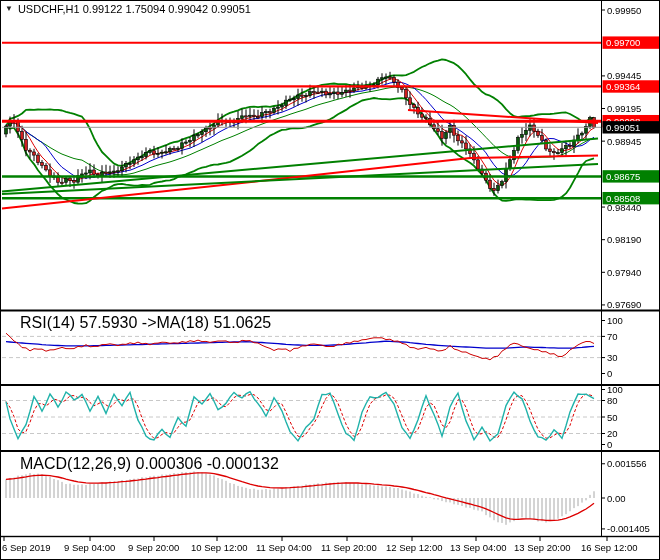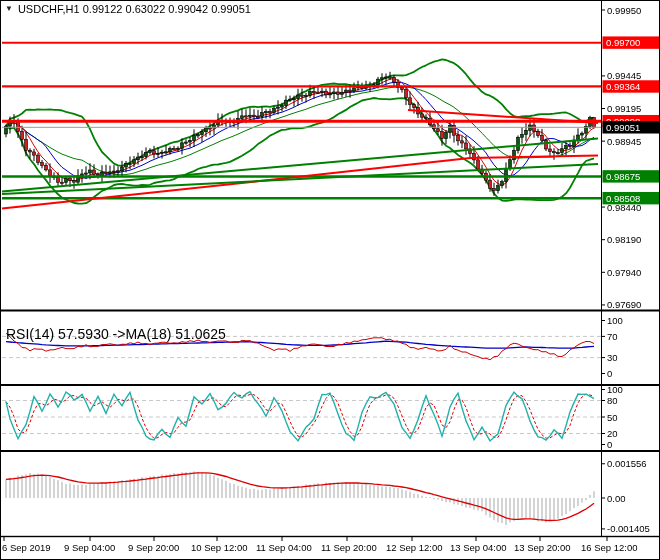--- a/index.html
+++ b/index.html
@@ -3,21 +3,21 @@
 <meta charset="utf-8">
 <style>
   html,body{margin:0;padding:0;background:#ffffff;}
   .window{position:relative;width:660px;height:560px;background:#ffffff;
           font-family:"Liberation Sans",sans-serif;overflow:hidden;}
   svg{position:absolute;left:0;top:0;}
   svg text{font-family:"Liberation Sans",sans-serif;font-size:9.5px;fill:#000;}
   .title-bar{position:absolute;left:5px;top:3px;font-size:11px;color:#000;
              display:flex;align-items:center;gap:5px;white-space:nowrap;}
   .tri{font-size:8px;line-height:1;color:#222;cursor:pointer;}
-  .panel-label{position:absolute;left:6px;font-size:14px;color:#000;white-space:nowrap;margin-top:12px;}
+  .panel-label{position:absolute;left:20px;font-size:16px;color:#000;white-space:nowrap;}
 </style>
 </head>
 <body>
 
 <div class="window">
   <svg id="chart-svg" width="660" height="560" viewBox="0 0 660 560">
     <g id="g-main">
         <path d="M6.0,126.1L10.0,118.8L14.0,117.6L18.0,115.9L22.0,113.5L26.0,109.9L30.0,109.7L34.0,109.9L38.0,109.5L42.0,109.6L46.0,109.7L50.0,109.4L54.0,109.8L58.0,109.9L62.0,110.5L66.0,111.8L70.0,112.9L74.0,113.9L78.0,115.3L82.0,116.7L86.0,121.7L90.0,129.0L94.0,138.2L98.0,145.6L102.0,152.0L106.0,155.8L110.0,159.9L114.0,163.7L118.0,165.4L122.0,165.8L126.0,164.4L130.0,162.6L134.0,160.2L138.0,157.9L142.0,156.0L146.0,153.1L150.0,150.6L154.0,149.5L158.0,148.1L162.0,146.6L166.0,145.2L170.0,143.4L174.0,142.2L178.0,141.5L182.0,139.6L186.0,138.1L190.0,136.8L194.0,134.8L198.0,133.3L202.0,131.2L206.0,128.3L210.0,126.1L214.0,123.4L218.0,120.0L222.0,117.2L226.0,114.8L230.0,112.9L234.0,111.7L238.0,110.3L242.0,108.7L246.0,107.8L250.0,106.8L254.0,106.7L258.0,107.1L262.0,106.6L266.0,106.4L270.0,106.8L274.0,106.0L278.0,105.3L282.0,104.4L286.0,101.9L290.0,99.9L294.0,97.9L298.0,95.0L302.0,92.9L306.0,91.1L310.0,89.0L314.0,87.6L318.0,86.2L322.0,84.8L326.0,84.3L330.0,83.8L334.0,83.5L338.0,84.1L342.0,84.2L346.0,84.2L350.0,85.1L354.0,85.1L358.0,85.1L362.0,85.7L366.0,85.1L370.0,84.5L374.0,84.0L378.0,81.7L382.0,79.5L386.0,77.6L390.0,76.0L394.0,75.4L398.0,75.4L402.0,75.5L406.0,75.1L410.0,73.5L414.0,71.8L418.0,69.3L422.0,67.0L426.0,65.3L430.0,63.3L434.0,61.7L438.0,60.7L442.0,59.4L446.0,60.0L450.0,61.6L454.0,63.2L458.0,66.0L462.0,69.8L466.0,74.2L470.0,79.4L474.0,84.2L478.0,87.7L482.0,91.8L486.0,94.4L490.0,95.7L494.0,97.9L498.0,100.8L502.0,104.4L506.0,109.2L510.0,113.2L514.0,116.2L518.0,117.2L522.0,116.5L526.0,116.1L530.0,116.0L534.0,115.3L538.0,114.5L542.0,114.2L546.0,114.2L550.0,114.0L554.0,113.7L558.0,113.2L562.0,112.7L566.0,112.5L570.0,114.0L574.0,116.3L578.0,118.5L582.0,121.4L586.0,121.5L590.0,118.7L594.0,117.6" fill="none" stroke="#008000" stroke-width="1.8" stroke-linejoin="round"></path>
         <path d="M6.0,126.1L10.0,128.7L14.0,127.7L18.0,133.9L22.0,142.1L26.0,153.1L30.0,159.2L34.0,164.1L38.0,170.3L42.0,175.2L46.0,180.1L50.0,185.6L54.0,189.8L58.0,194.3L62.0,197.7L66.0,199.5L70.0,201.3L74.0,203.0L78.0,203.5L82.0,203.6L86.0,203.2L90.0,200.8L94.0,197.0L98.0,194.0L102.0,190.9L106.0,189.3L110.0,187.2L114.0,185.0L118.0,184.1L122.0,183.8L126.0,184.6L130.0,185.1L134.0,185.7L138.0,185.6L142.0,184.9L146.0,185.2L150.0,184.8L154.0,183.0L158.0,182.2L162.0,181.5L166.0,180.7L170.0,180.4L174.0,179.1L178.0,177.0L182.0,175.9L186.0,174.4L190.0,172.6L194.0,171.1L198.0,169.0L202.0,167.6L206.0,166.9L210.0,165.5L214.0,164.7L218.0,164.5L222.0,163.6L226.0,162.9L230.0,161.9L234.0,159.9L238.0,157.9L242.0,155.8L246.0,153.2L250.0,150.8L254.0,147.7L258.0,144.1L262.0,141.6L266.0,138.7L270.0,135.6L274.0,133.7L278.0,131.6L282.0,129.9L286.0,129.6L290.0,128.7L294.0,128.1L298.0,128.4L302.0,128.1L306.0,127.3L310.0,126.4L314.0,124.8L318.0,123.6L322.0,122.6L326.0,121.0L330.0,119.3L334.0,117.1L338.0,114.3L342.0,112.1L346.0,109.9L350.0,107.0L354.0,104.9L358.0,102.8L362.0,100.5L366.0,99.7L370.0,98.9L374.0,98.0L378.0,98.7L382.0,99.1L386.0,99.1L390.0,99.4L394.0,98.9L398.0,98.4L402.0,98.2L406.0,98.9L410.0,101.6L414.0,104.8L418.0,109.3L422.0,114.1L426.0,118.6L430.0,124.0L434.0,129.7L438.0,135.2L442.0,141.6L446.0,145.7L450.0,148.0L454.0,151.5L458.0,154.9L462.0,157.6L466.0,160.3L470.0,162.7L474.0,165.8L478.0,170.4L482.0,174.7L486.0,180.3L490.0,187.3L494.0,193.5L498.0,197.8L502.0,200.6L506.0,200.9L510.0,200.4L514.0,199.5L518.0,199.2L522.0,199.4L526.0,199.6L530.0,199.6L534.0,199.9L538.0,200.2L542.0,200.2L546.0,200.2L550.0,200.2L554.0,199.9L558.0,198.7L562.0,196.8L566.0,193.4L570.0,187.8L574.0,180.4L578.0,173.1L582.0,165.4L586.0,161.0L590.0,159.6L594.0,158.4" fill="none" stroke="#008000" stroke-width="1.8" stroke-linejoin="round"></path>
         <path d="M6.0,126.1L10.0,123.7L14.0,122.7L18.0,124.9L22.0,127.8L26.0,131.5L30.0,134.4L34.0,137.0L38.0,139.9L42.0,142.4L46.0,144.9L50.0,147.5L54.0,149.8L58.0,152.1L62.0,154.1L66.0,155.6L70.0,157.1L74.0,158.5L78.0,159.4L82.0,160.1L86.0,162.5L90.0,164.9L94.0,167.6L98.0,169.8L102.0,171.4L106.0,172.5L110.0,173.5L114.0,174.3L118.0,174.7L122.0,174.8L126.0,174.5L130.0,173.9L134.0,173.0L138.0,171.7L142.0,170.4L146.0,169.2L150.0,167.7L154.0,166.3L158.0,165.1L162.0,164.0L166.0,163.0L170.0,161.9L174.0,160.6L178.0,159.2L182.0,157.8L186.0,156.3L190.0,154.7L194.0,152.9L198.0,151.1L202.0,149.4L206.0,147.6L210.0,145.8L214.0,144.1L218.0,142.2L222.0,140.4L226.0,138.9L230.0,137.4L234.0,135.8L238.0,134.1L242.0,132.3L246.0,130.5L250.0,128.8L254.0,127.2L258.0,125.6L262.0,124.1L266.0,122.6L270.0,121.2L274.0,119.8L278.0,118.4L282.0,117.1L286.0,115.8L290.0,114.3L294.0,113.0L298.0,111.7L302.0,110.5L306.0,109.2L310.0,107.7L314.0,106.2L318.0,104.9L322.0,103.7L326.0,102.6L330.0,101.5L334.0,100.3L338.0,99.2L342.0,98.2L346.0,97.1L350.0,96.0L354.0,95.0L358.0,94.0L362.0,93.1L366.0,92.4L370.0,91.7L374.0,91.0L378.0,90.2L382.0,89.3L386.0,88.4L390.0,87.7L394.0,87.2L398.0,86.9L402.0,86.9L406.0,87.0L410.0,87.6L414.0,88.3L418.0,89.3L422.0,90.5L426.0,92.0L430.0,93.7L434.0,95.7L438.0,98.0L442.0,100.5L446.0,102.8L450.0,104.8L454.0,107.3L458.0,110.4L462.0,113.7L466.0,117.3L470.0,121.1L474.0,125.0L478.0,129.1L482.0,133.2L486.0,137.4L490.0,141.5L494.0,145.7L498.0,149.3L502.0,152.5L506.0,155.0L510.0,156.8L514.0,157.9L518.0,158.2L522.0,157.9L526.0,157.8L530.0,157.8L534.0,157.6L538.0,157.4L542.0,157.2L546.0,157.2L550.0,157.1L554.0,156.8L558.0,155.9L562.0,154.7L566.0,153.0L570.0,150.9L574.0,148.3L578.0,145.8L582.0,143.4L586.0,141.3L590.0,139.2L594.0,138.0" fill="none" stroke="#008000" stroke-width="1"></path>
@@ -575,16 +575,17 @@
         <line x1="601.5" y1="0" x2="601.5" y2="537" stroke="#000000" stroke-width="1"></line>
         <rect x="0" y="309.5" width="660" height="2" fill="#000000"></rect>
         <rect x="0" y="384" width="660" height="2" fill="#000000"></rect>
         <rect x="0" y="450" width="660" height="2" fill="#000000"></rect>
         <rect x="0" y="535.8" width="660" height="1.4" fill="#000000"></rect>
       </g>
   </svg>
 
   <div class="title-bar">
     <span class="tri">▼</span>
-    <span class="title-text">USDCHF,H1  0.99122 0.63022 0.99042 0.99051</span>
+    <span class="title-text">USDCHF,H1  0.99122 1.75094 0.99042 0.99051</span>
   </div>
   <div class="panel-label" style="top:314px">RSI(14) 57.5930  -&gt;MA(18) 51.0625</div>
+  <div class="panel-label" style="top:455px">MACD(12,26,9) 0.000306 -0.000132</div>
 </div>
 
 </body></html>

